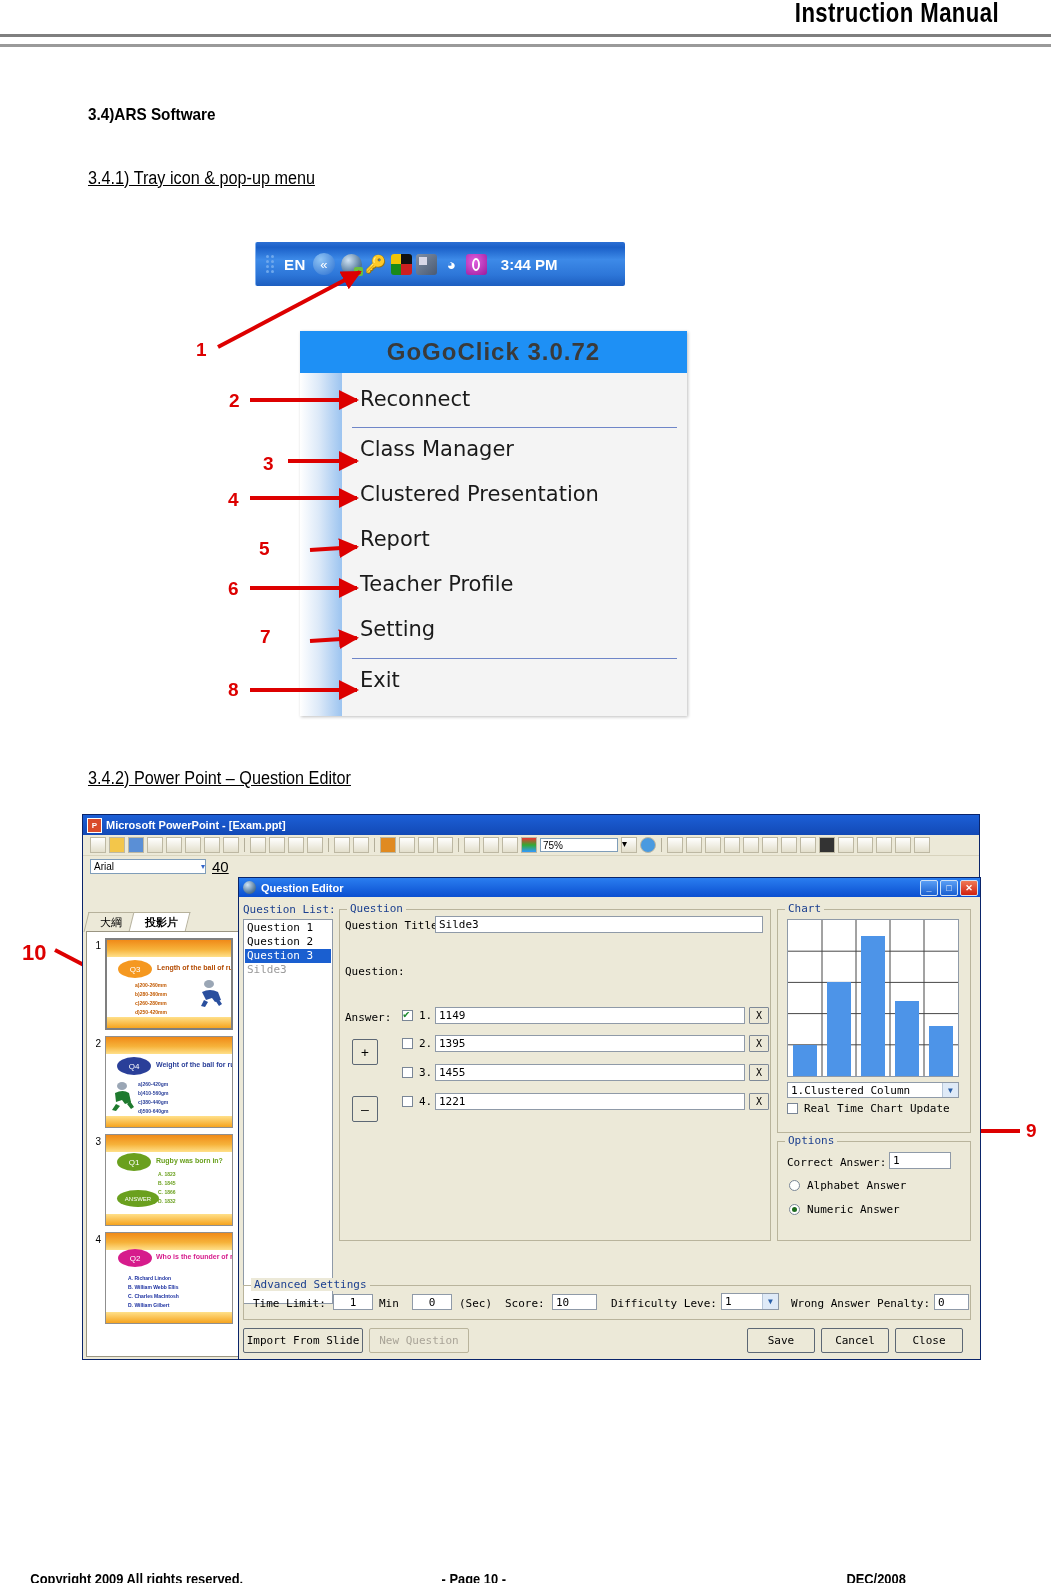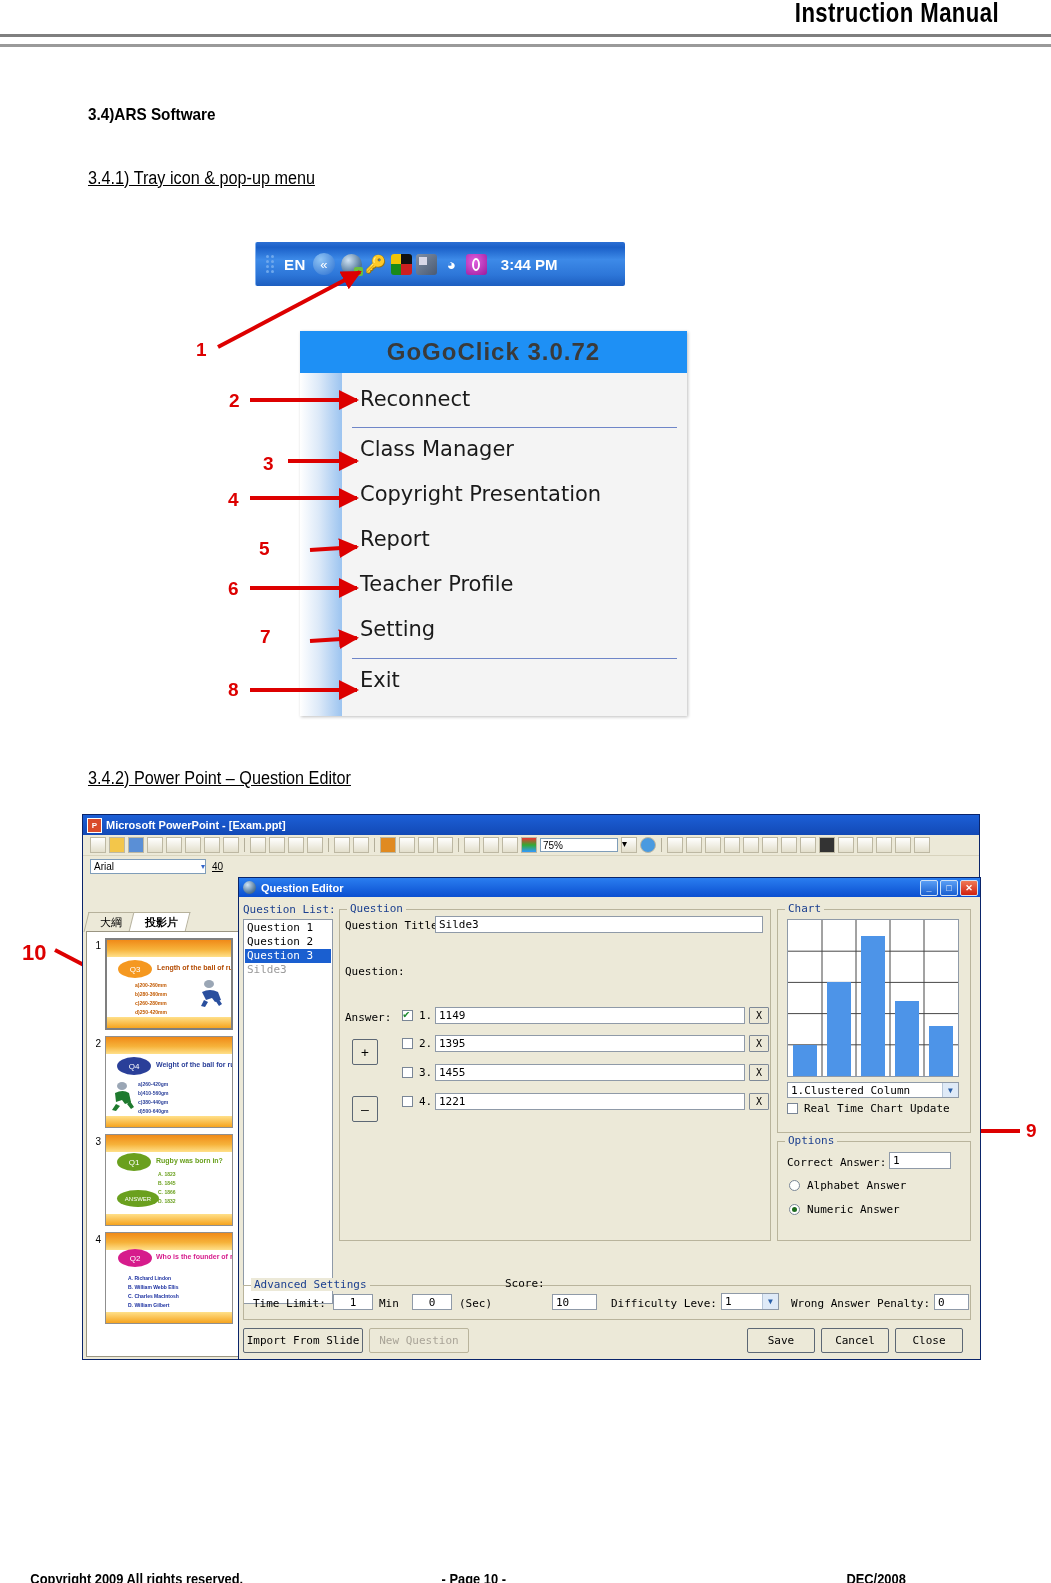--- a/index.html
+++ b/index.html
@@ -82,21 +82,21 @@
   .ppt-menu-ic{width:14px;height:14px;background:#2d6fd6;border:1px solid #999;margin-right:4px;}
   .ppt-toolbar{height:20px;background:#ece9d8;display:flex;align-items:center;gap:3px;
     padding-left:4px;border-bottom:1px solid #d8d3bd;font-size:10px;}
   .tb-btn{width:14px;height:14px;border:1px solid #bdb8a3;background:linear-gradient(#fff,#e3dfcc);}
   .tb-sep{width:1px;height:14px;background:#b3ae99;margin:0 2px;}
   .tb-zoom{width:78px;height:14px;background:#fff;border:1px solid #7f9db9;font-size:10px;
     padding-left:2px;box-sizing:border-box;display:flex;align-items:center;}
   .ppt-fontbar{height:20px;background:#ece9d8;display:flex;align-items:center;gap:3px;padding-left:4px;}
   .fb-font{width:116px;height:15px;background:#fff;border:1px solid #7f9db9;font-size:10px;
     padding-left:3px;box-sizing:border-box;display:flex;align-items:center;justify-content:space-between;}
-  .fb-size{width:26px;height:15px;font-size:10px;display:flex;align-items:center;padding-left:3px;text-decoration:underline;}
+  .fb-size{width:26px;height:15px;font-size:15px;display:flex;align-items:center;padding-left:3px;text-decoration:underline;}
   .ppt-tabs{position:absolute;left:3px;top:97px;display:flex;font-size:11px;}
   .ppt-tab{padding:2px 9px 2px 13px;background:#ece9d8;border:1px solid #b6b19b;border-bottom:none;
     transform:skewX(-14deg);margin-right:-1px;}
   .ppt-tab span{display:block;transform:skewX(14deg);}
   .ppt-tab.active{background:#fff;font-weight:bold;}
 
   
   .slides{position:absolute;left:3px;top:116px;width:155px;height:426px;background:#fff;
     border:1px solid #9a9582;box-sizing:border-box;overflow:hidden;}
   .slide-row{display:flex;align-items:flex-start;margin:6px 0 0 2px;}
@@ -209,21 +209,21 @@
   <div class="tray-time">3:44 PM</div>
 </div>
 
 <div class="popup">
   <div class="popup-title">GoGoClick 3.0.72</div>
   <div class="popup-body">
     <div class="popup-gutter"></div>
     <div class="menu-item" style="top:14px">Reconnect</div>
     <div class="menu-sep" style="top:54px"></div>
     <div class="menu-item" style="top:64px">Class Manager</div>
-    <div class="menu-item" style="top:109px">Copyright Presentation</div>
+    <div class="menu-item" style="top:109px">Clustered Presentation</div>
     <div class="menu-item" style="top:154px">Report</div>
     <div class="menu-item" style="top:199px">Teacher Profile</div>
     <div class="menu-item" style="top:244px">Setting</div>
     <div class="menu-sep" style="top:285px"></div>
     <div class="menu-item" style="top:295px">Exit</div>
   </div>
 </div>
 
 <div class="anno-num" style="left:196px;top:339px">1</div>
 <div class="anno-num" style="left:229px;top:390px">2</div>
@@ -504,21 +504,21 @@
     <div class="lbl" style="left:568px;top:306px">Numeric Answer</div>
 
     <div class="grp" style="left:4px;top:388px;width:726px;height:33px">
       <div class="grp-lbl">Advanced Settings</div>
     </div>
     <div class="lbl" style="left:14px;top:400px">Time Limit:</div>
     <div class="txtbox" style="left:94px;top:397px;width:40px;height:16px;justify-content:center">1</div>
     <div class="lbl" style="left:140px;top:400px">Min</div>
     <div class="txtbox" style="left:173px;top:397px;width:40px;height:16px;justify-content:center">0</div>
     <div class="lbl" style="left:220px;top:400px">(Sec)</div>
-    <div class="lbl" style="left:266px;top:380px">Score:</div>
+    <div class="lbl" style="left:266px;top:400px">Score:</div>
     <div class="txtbox" style="left:313px;top:397px;width:45px;height:16px">10</div>
     <div class="lbl" style="left:372px;top:400px">Difficulty Leve:</div>
     <div class="combo" style="left:482px;top:396px;width:58px;height:17px">
       <span>1</span>
       <span class="arw">▼</span>
     </div>
     <div class="lbl" style="left:552px;top:400px">Wrong Answer Penalty:</div>
     <div class="txtbox" style="left:695px;top:397px;width:35px;height:16px">0</div>
 
     <div class="dlgbtn" style="left:4px;top:431px;width:118px">Import From Slide</div>

